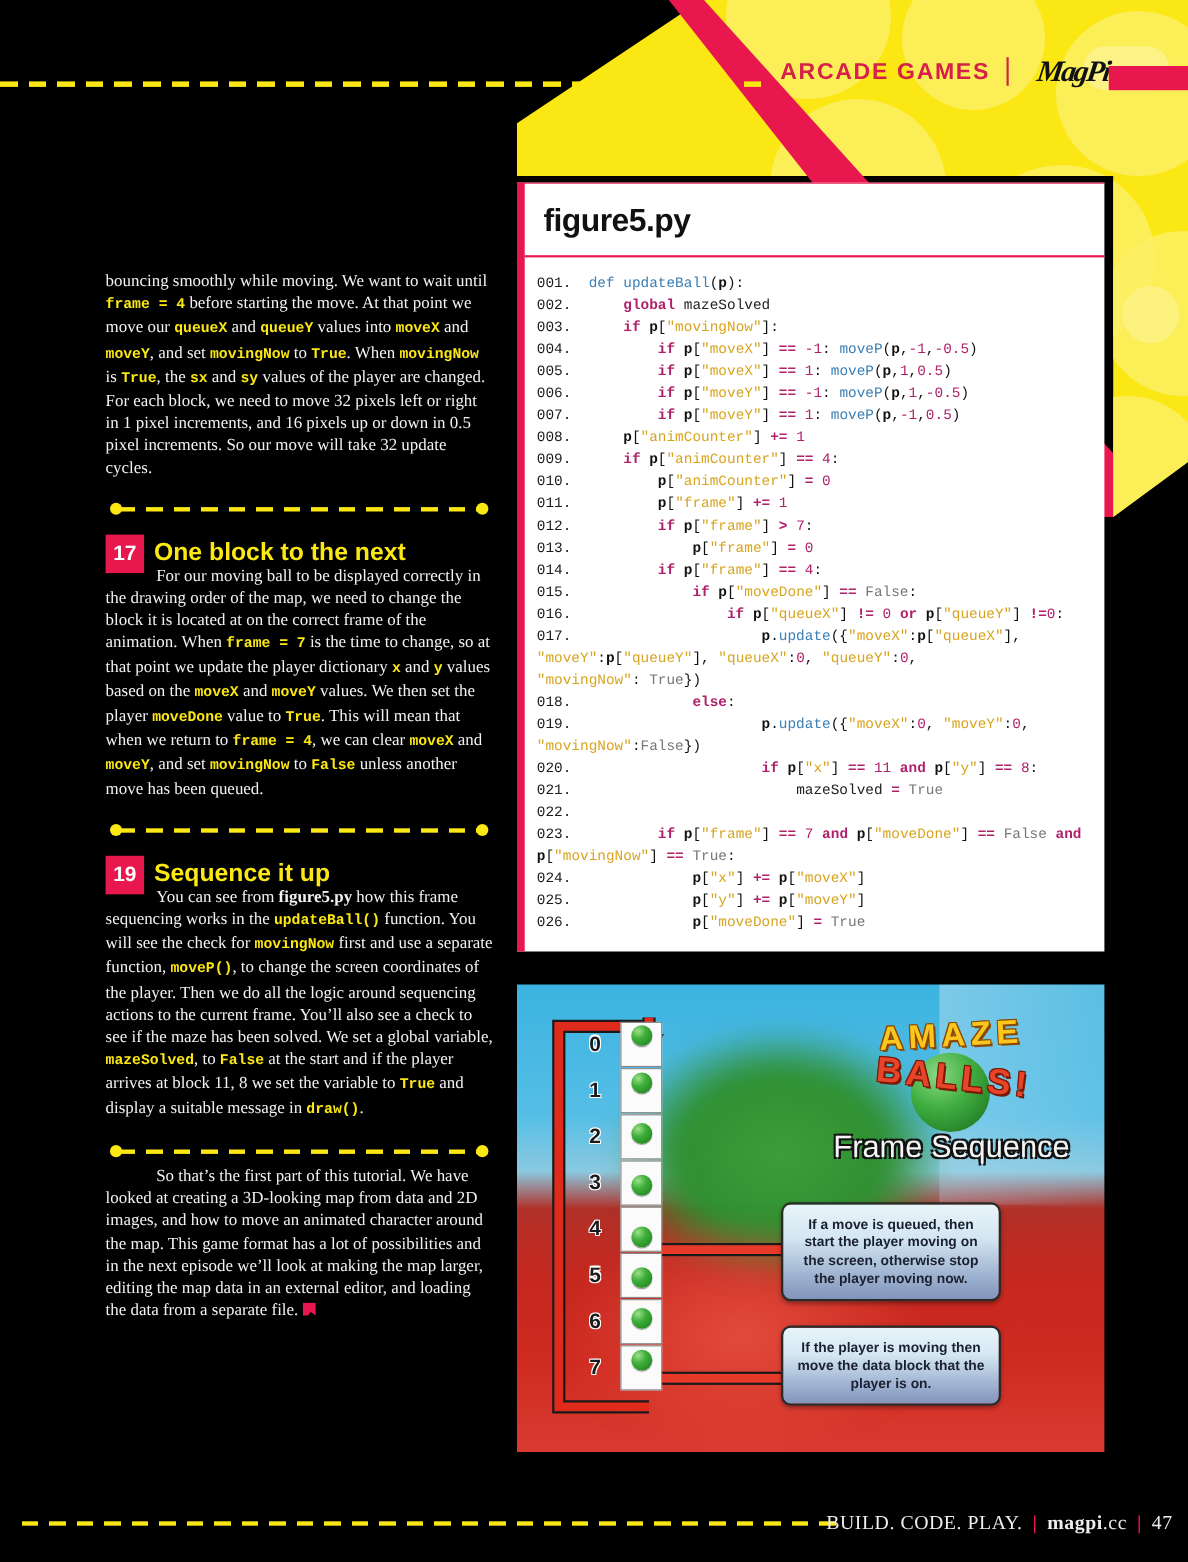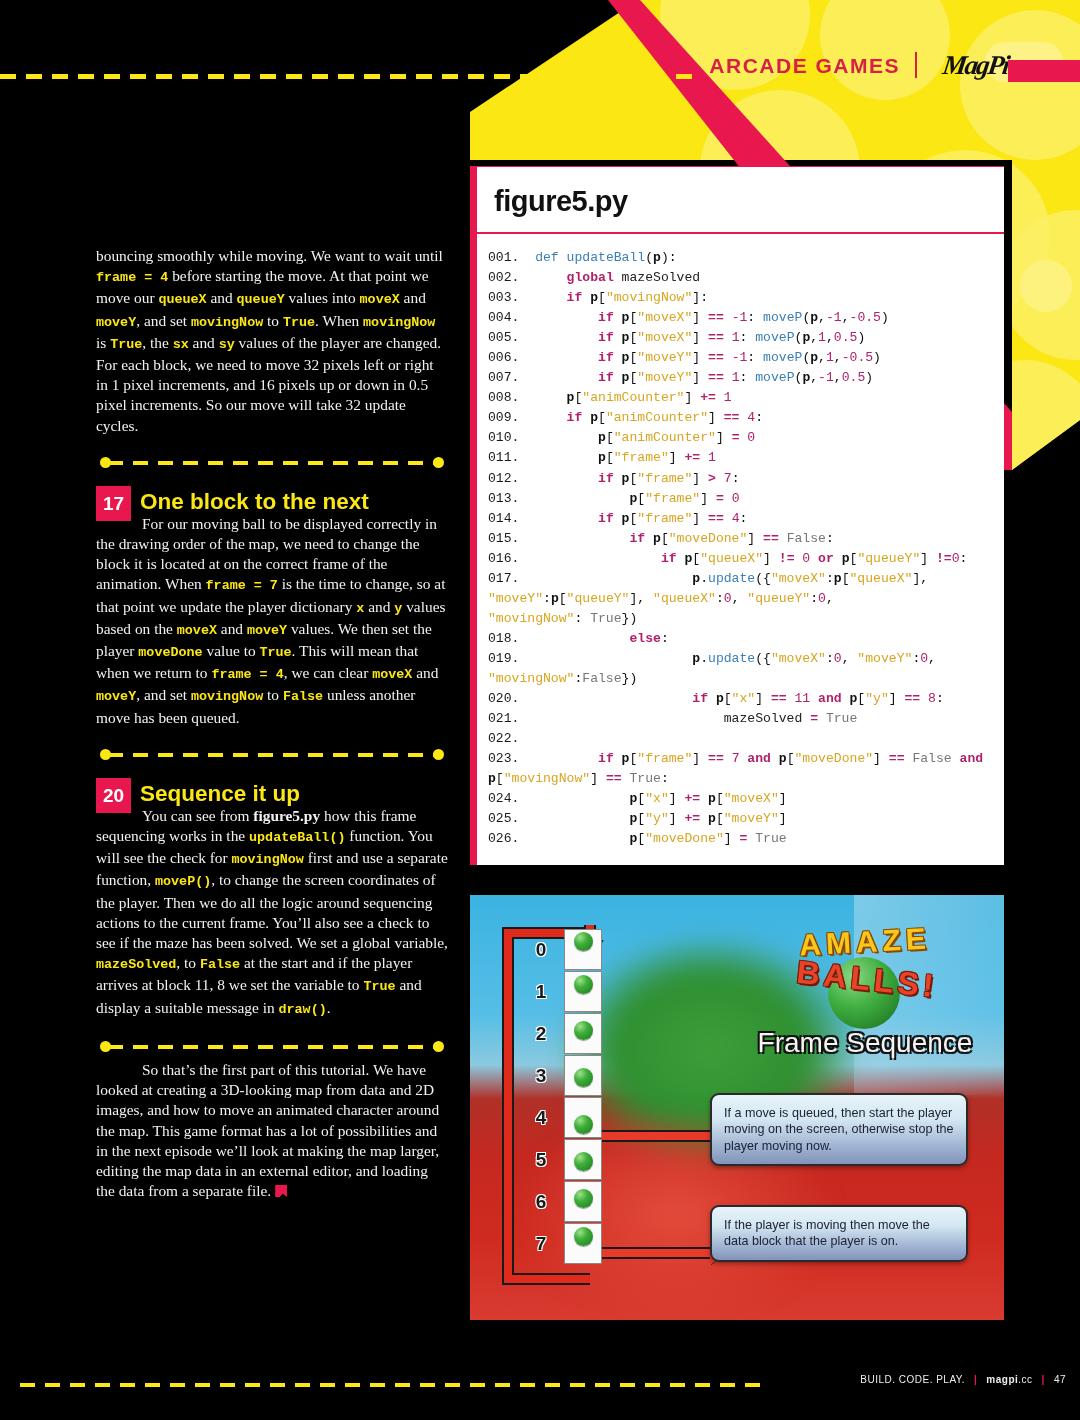--- a/index.html
+++ b/index.html
@@ -207,28 +207,29 @@
     background: radial-gradient(circle at 34% 28%, #8FD97E 0%, #3FAF3A 42%, #14660F 100%);
     opacity: .95;
   }
   #fig-subtitle {
     position: absolute; left: 250px; top: 132px; width: 290px;
     text-align: center; font-family: "Liberation Sans", sans-serif;
     font-size: 28px; color: #F4F4F4;
     text-shadow: -2px -2px 0 #111, 2px -2px 0 #111, -2px 2px 0 #111, 2px 2px 0 #111;
   }
   .callout {
-    position: absolute; left: 240px; width: 258px;
+    position: absolute; left: 240px; width: 200px;
     border: 2px solid #2A2A2A; border-radius: 9px;
     background: linear-gradient(to bottom, #E8F4FA 0%, #D4E7F2 35%, #9BAFCF 78%, #8294BA 100%);
     font-family: "Liberation Sans", sans-serif;
     font-size: 12.6px; line-height: 16.4px;
-    color: #1A2030; 
+    color: #1A2030; text-align: center;
     padding: 10px 12px;
     box-shadow: 0 2px 4px rgba(0,0,0,.35);
+    font-weight: bold;
   }
   #callout-1 { top: 198px; }
   #callout-2 { top: 310px; }
   .fig-arrow {
     position: absolute; left: 132px; width: 110px; height: 12px;
     background: #E83A2A; border-top: 2px solid #1a1a1a; border-bottom: 2px solid #1a1a1a;
   }
   .fig-arrow::after {
     content: ""; position: absolute; right: -16px; top: -8px;
     border-left: 18px solid #E83A2A;
@@ -242,22 +243,22 @@
   
   #footer {
     position: absolute; left: 0; bottom: 22px; width: 1080px; height: 24px;
   }
   #footer-dash {
     position: absolute; left: 20px; top: 9px; width: 740px; height: 4px;
     background: repeating-linear-gradient(to right, #FBE714 0 15px, transparent 15px 25px);
   }
   #footer-right {
     position: absolute; right: 14px; top: 0;
-    font-family: Liberation Sans, sans-serif;
-    font-size: 10px; color: #EDEDED;
+    font-family: Liberation Serif, serif;
+    font-size: 18px; color: #EDEDED;
     letter-spacing: .5px; white-space: nowrap;
   }
   #footer-right .bar { color: #E8184F; margin: 0 9px; font-weight: bold; }
   #footer-right .bold { font-weight: bold; }
 </style>
 </head>
 <body>
 
 <div id="header-band">
   <div id="header-yellow">
@@ -292,21 +293,21 @@
     <span class="badge">17</span><span class="sec-title">One block to the next</span>
   </div>
   <p class="body-text sec-body"><span class="indent"></span><span>For our moving ball to be displayed correctly in the drawing order of the map, we need to change the block it is located at on the correct frame of the animation. When <span class="code-inline">frame = 7</span> is the time to change, so at that point we update the player dictionary <span class="code-inline">x</span> and <span class="code-inline">y</span> values based on the <span class="code-inline">moveX</span> and <span class="code-inline">moveY</span> values. We then set the player <span class="code-inline">moveDone</span> value to <span class="code-inline">True</span>. This will mean that when we return to <span class="code-inline">frame = 4</span>, we can clear <span class="code-inline">moveX</span> and <span class="code-inline">moveY</span>, and set <span class="code-inline">movingNow</span> to <span class="code-inline">False</span> unless another move has been queued.</span></p>
 
   <div class="divider">
     <span class="dot l"></span>
       <span class="line"></span>
       <span class="dot r"></span>
   </div>
   <div class="sec-head">
-    <span class="badge">20</span><span class="sec-title">Sequence it up</span>
+    <span class="badge">19</span><span class="sec-title">Sequence it up</span>
   </div>
   <p class="body-text sec-body"><span class="indent"></span><span>You can see from <b>figure5.py</b> how this frame sequencing works in the <span class="code-inline">updateBall()</span> function. You will see the check for <span class="code-inline">movingNow</span> first and use a separate function, <span class="code-inline">moveP()</span>, to change the screen coordinates of the player. Then we do all the logic around sequencing actions to the current frame. You’ll also see a check to see if the maze has been solved. We set a global variable, <span class="code-inline">mazeSolved</span>, to <span class="code-inline">False</span> at the start and if the player arrives at block 11, 8 we set the variable to <span class="code-inline">True</span> and display a suitable message in <span class="code-inline">draw()</span>.</span></p>
 
   <div class="divider">
     <span class="dot l"></span>
       <span class="line"></span>
       <span class="dot r"></span>
   </div>
   <p class="body-text sec-body"><span class="indent"></span><span>So that’s the first part of this tutorial. We have looked at creating a 3D-looking map from data and 2D images, and how to move an animated character around the map. This game format has a lot of possibilities and in the next episode we’ll look at making the map larger, editing the map data in an external editor, and loading the data from a separate file.<span class="endmark"></span></span></p>
 </div>

